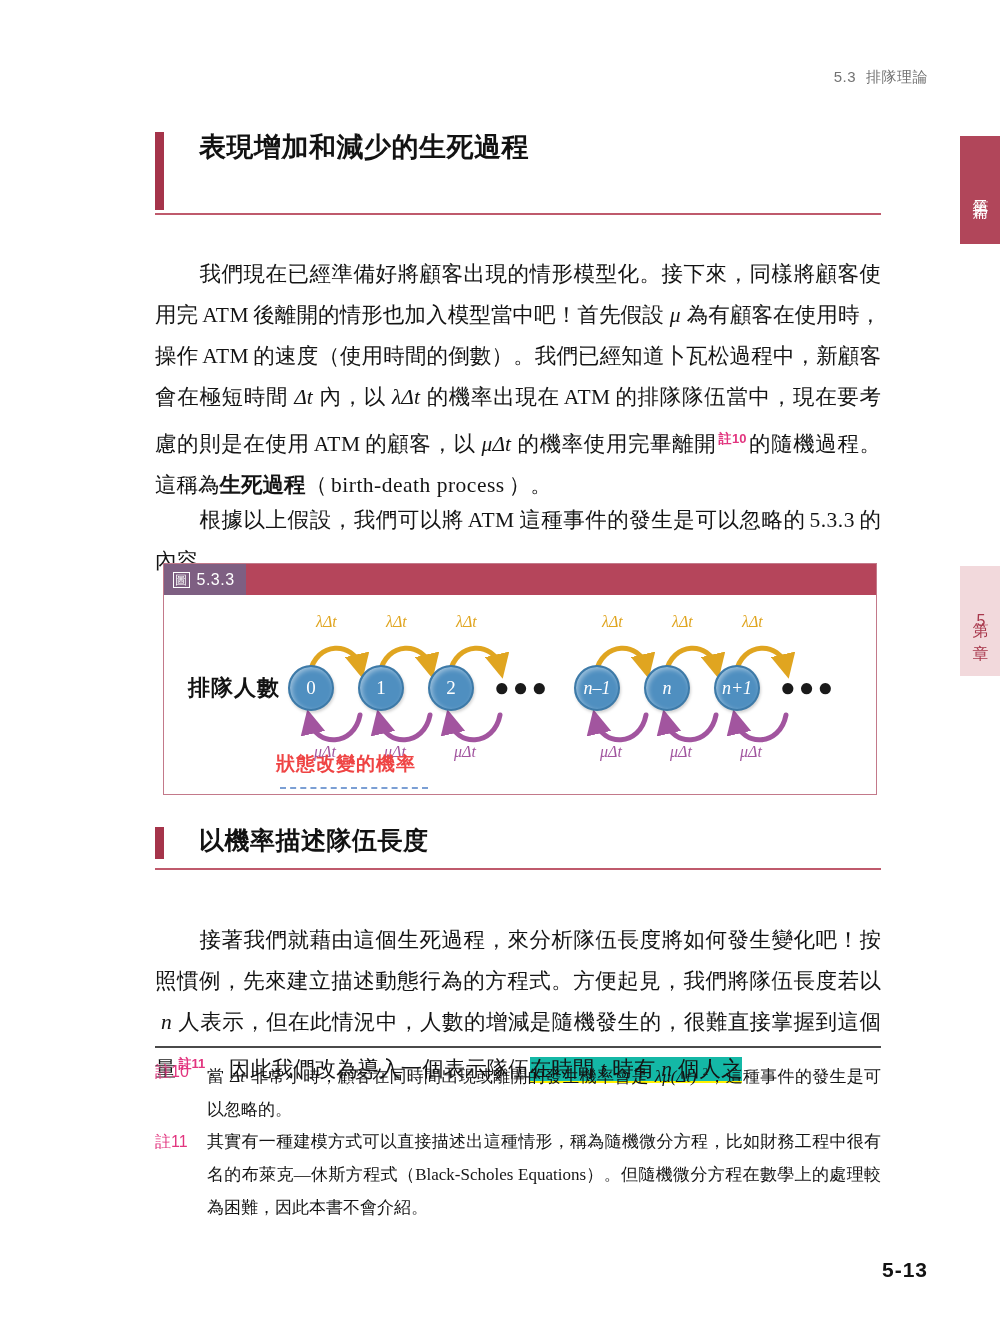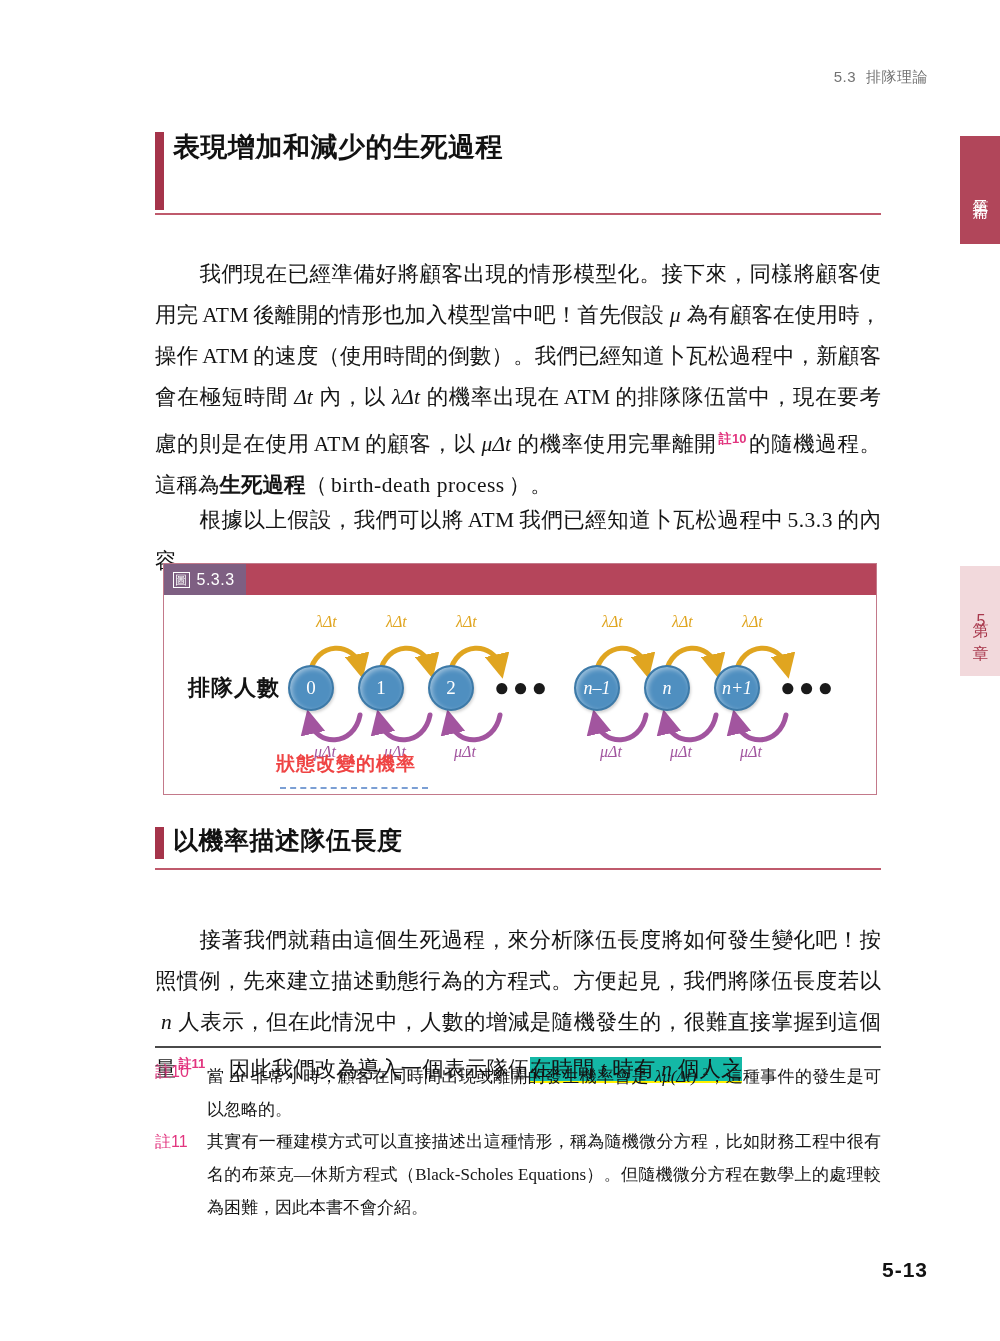--- a/index.html
+++ b/index.html
@@ -64,21 +64,21 @@
     width: 726px;
   }
   .sec-head .bar {
     position: absolute;
     left: 0;
     top: 4px;
     width: 9px;
     background: #a5344a;
   }
   .sec-head .htext {
-    margin-left: 18px;
+    margin-left: 44px;
     font-family: "Liberation Sans", "DejaVu Sans", sans-serif;
     font-weight: bold;
     color: #121212;
     letter-spacing: 0.5px;
   }
   .sec-head .rule {
     position: absolute;
     left: 0;
     width: 726px;
     height: 2px;
@@ -314,21 +314,21 @@
 <div class="sec-head" id="heading-1">
   <span class="bar"></span>
   <div class="htext">
     <div>表現增加和減少的生死過程</div>
   </div>
   <span class="rule"></span>
 </div>
 
 <p class="para" id="para-1"><span class="ind"></span><span>我們現在已經準備好將顧客出現的情形模型化。接下來，同樣將顧客使用完</span><span class="rm">ATM</span><span>後離開的情形也加入模型當中吧！首先假設</span><span class="mi">μ</span><span>為有顧客在使用時，操作</span><span class="rm">ATM</span><span>的速度（使用時間的倒數）。我們已經知道卜瓦松過程中，新顧客會在極短時間</span><span class="mi">Δt</span><span>內，以</span><span class="mi">λΔt</span><span>的機率出現在</span><span class="rm">ATM</span><span>的排隊隊伍當中，現在要考慮的則是在使用</span><span class="rm">ATM</span><span>的顧客，以</span><span class="mi">μΔt</span><span>的機率使用完畢離開</span><span class="fnref">註10</span><span>的隨機過程。這稱為</span><span class="bold-term">生死過程</span><span>（</span><span class="rm">birth-death process</span><span>）。</span></p>
 
-<p class="para" id="para-2"><span class="ind"></span><span>根據以上假設，我們可以將</span><span class="rm">ATM</span><span>我們已經知道卜瓦松過程中</span><span class="rm">5.3.3</span><span>的內容。</span></p>
+<p class="para" id="para-2"><span class="ind"></span><span>根據以上假設，我們可以將</span><span class="rm">ATM</span><span>這種事件的發生是可以忽略的</span><span class="rm">5.3.3</span><span>的內容。</span></p>
 
 <div id="figure-box">
   <div class="fig-header">
     <div class="fig-tag">
       <span class="fig-word">圖</span>
         <span>5.3.3</span>
     </div>
   </div>
 
   <div class="fig-canvas">

